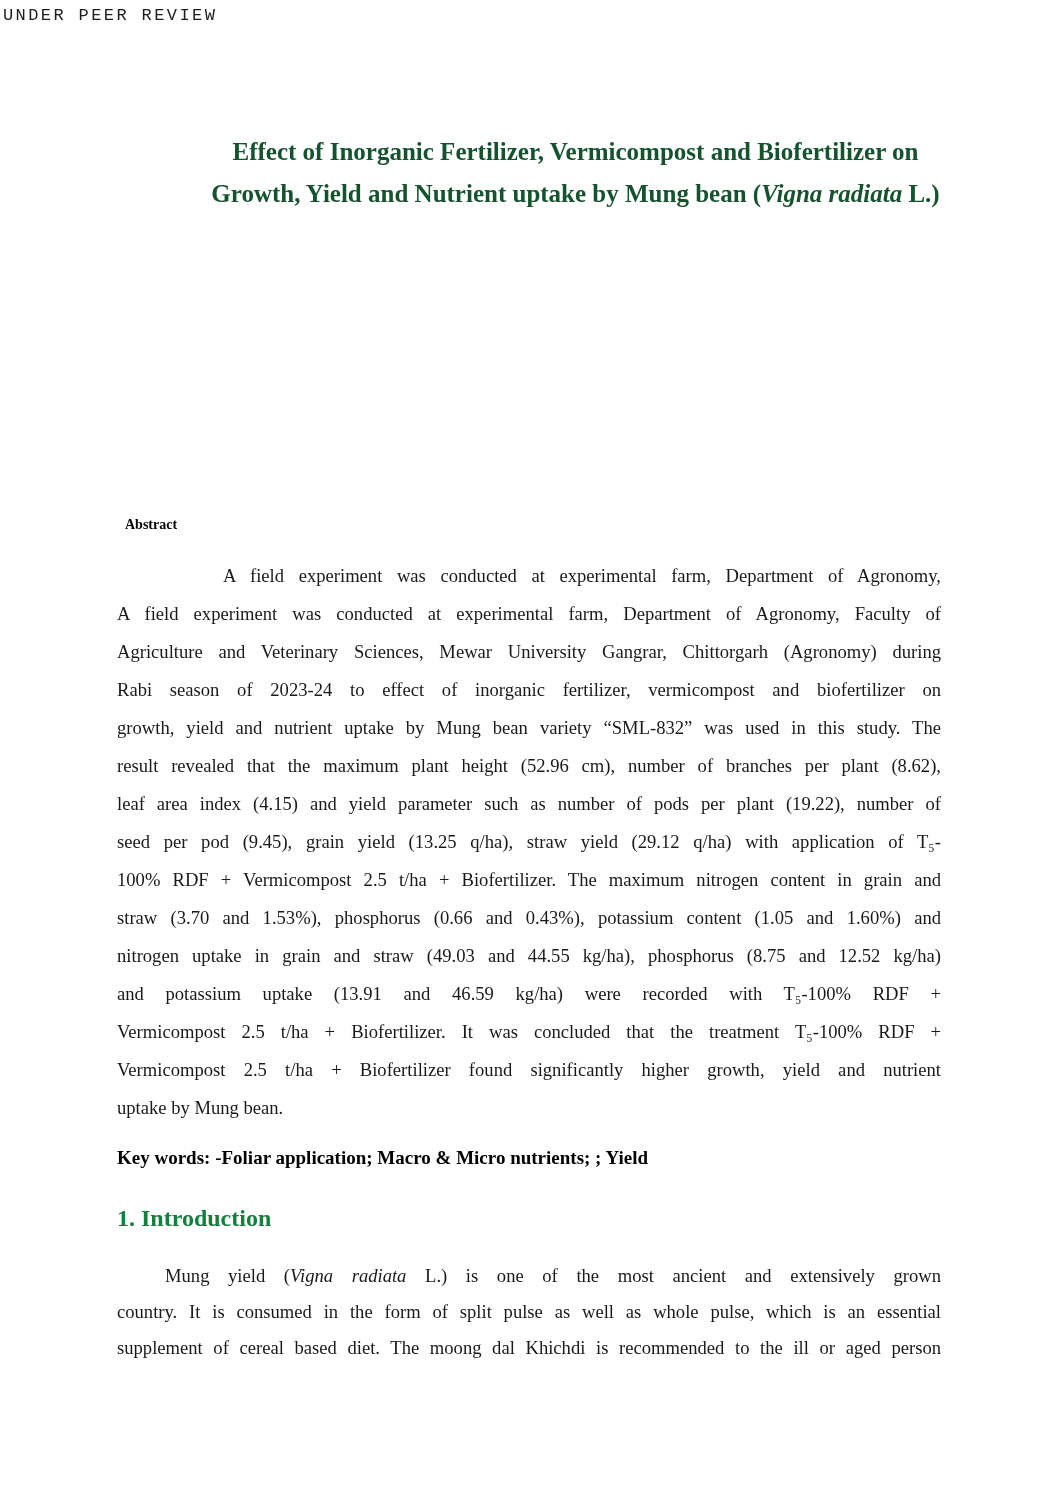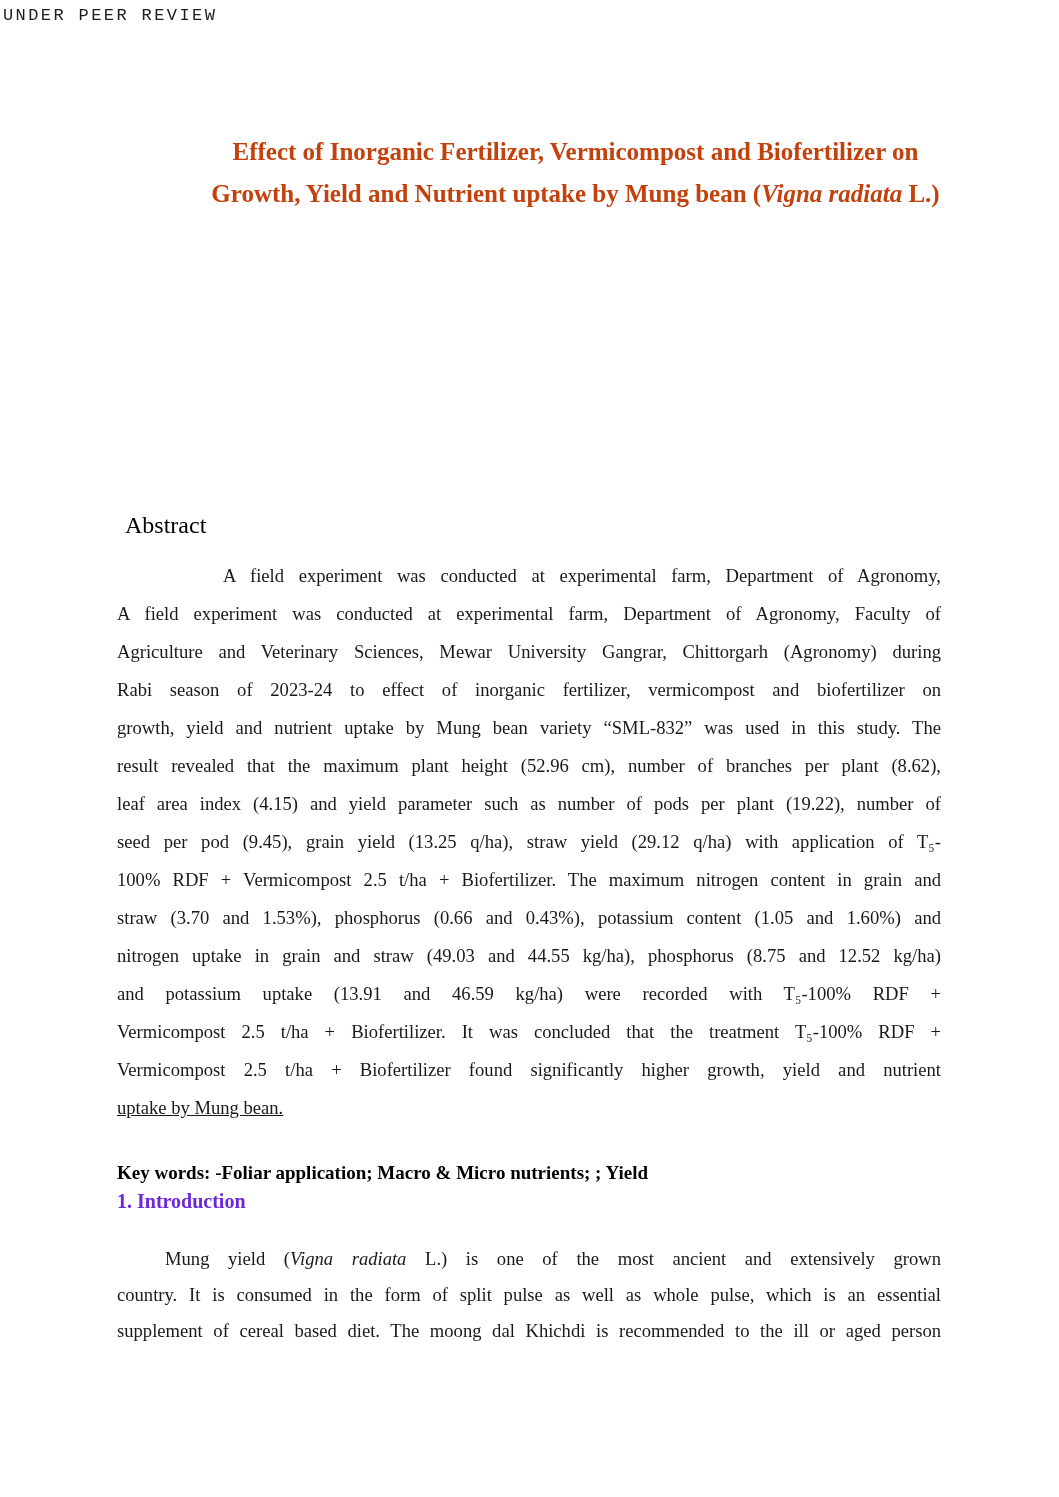--- a/index.html
+++ b/index.html
@@ -26,64 +26,64 @@
     color: #1e1e1e;
     white-space: nowrap;
   }
   .title {
     padding-top: 114px;
     padding-left: 92px;
     text-align: center;
     font-weight: bold;
     font-size: 25px;
     line-height: 42px;
-    color: #c2410c;
+    color: #14532d;
   }
   .title .tline { display: block; }
   .title em { font-style: italic; }
   .content {
     margin-left: 117px;
     margin-right: 118px;
   }
   .abstract-heading {
     margin-top: 296px;
     margin-left: 8px;
-    font-size: 24px;
+    font-size: 14px;
     line-height: 28px;
-    font-weight: normal;
+    font-weight: bold;
     color: #000000;
   }
   .abs-lines { margin-top: 18px; }
   .para-line {
     font-size: 18.6px;
     color: #191919;
     text-align: justify;
     text-align-last: justify;
   }
   .abs-lines .para-line { line-height: 38px; }
   .intro-lines .para-line { line-height: 36px; }
   .para-line.last {
     text-align: right;
     text-align-last: left;
-    text-decoration: underline;
   }
   .indent-abs { text-indent: 106px; }
   .indent-intro { text-indent: 48px; }
   .keywords {
-    margin-top: 32px;
+    margin-top: 17px;
     font-weight: bold;
     font-size: 19px;
     line-height: 28px;
     color: #000000;
   }
   .intro-heading {
+    margin-top: 32px;
     font-weight: bold;
-    font-size: 20px;
+    font-size: 24px;
     line-height: 28px;
-    color: #6d28d9;
+    color: #15803d;
   }
   .intro-lines { margin-top: 26px; }
   .intro-lines em { font-style: italic; }
 </style>
 </head>
 <body>
 
 <div class="page">
 
   <div class="watermark">UNDER PEER REVIEW</div>

